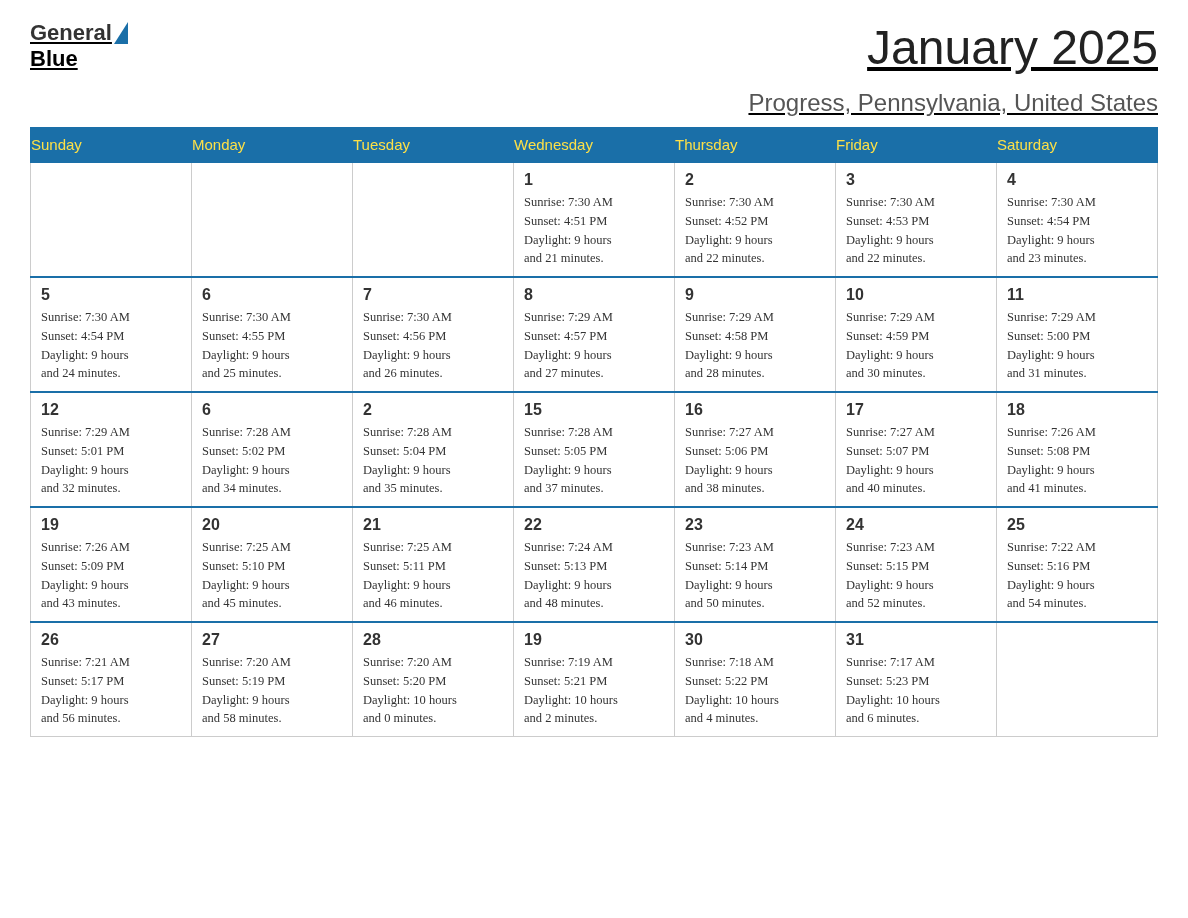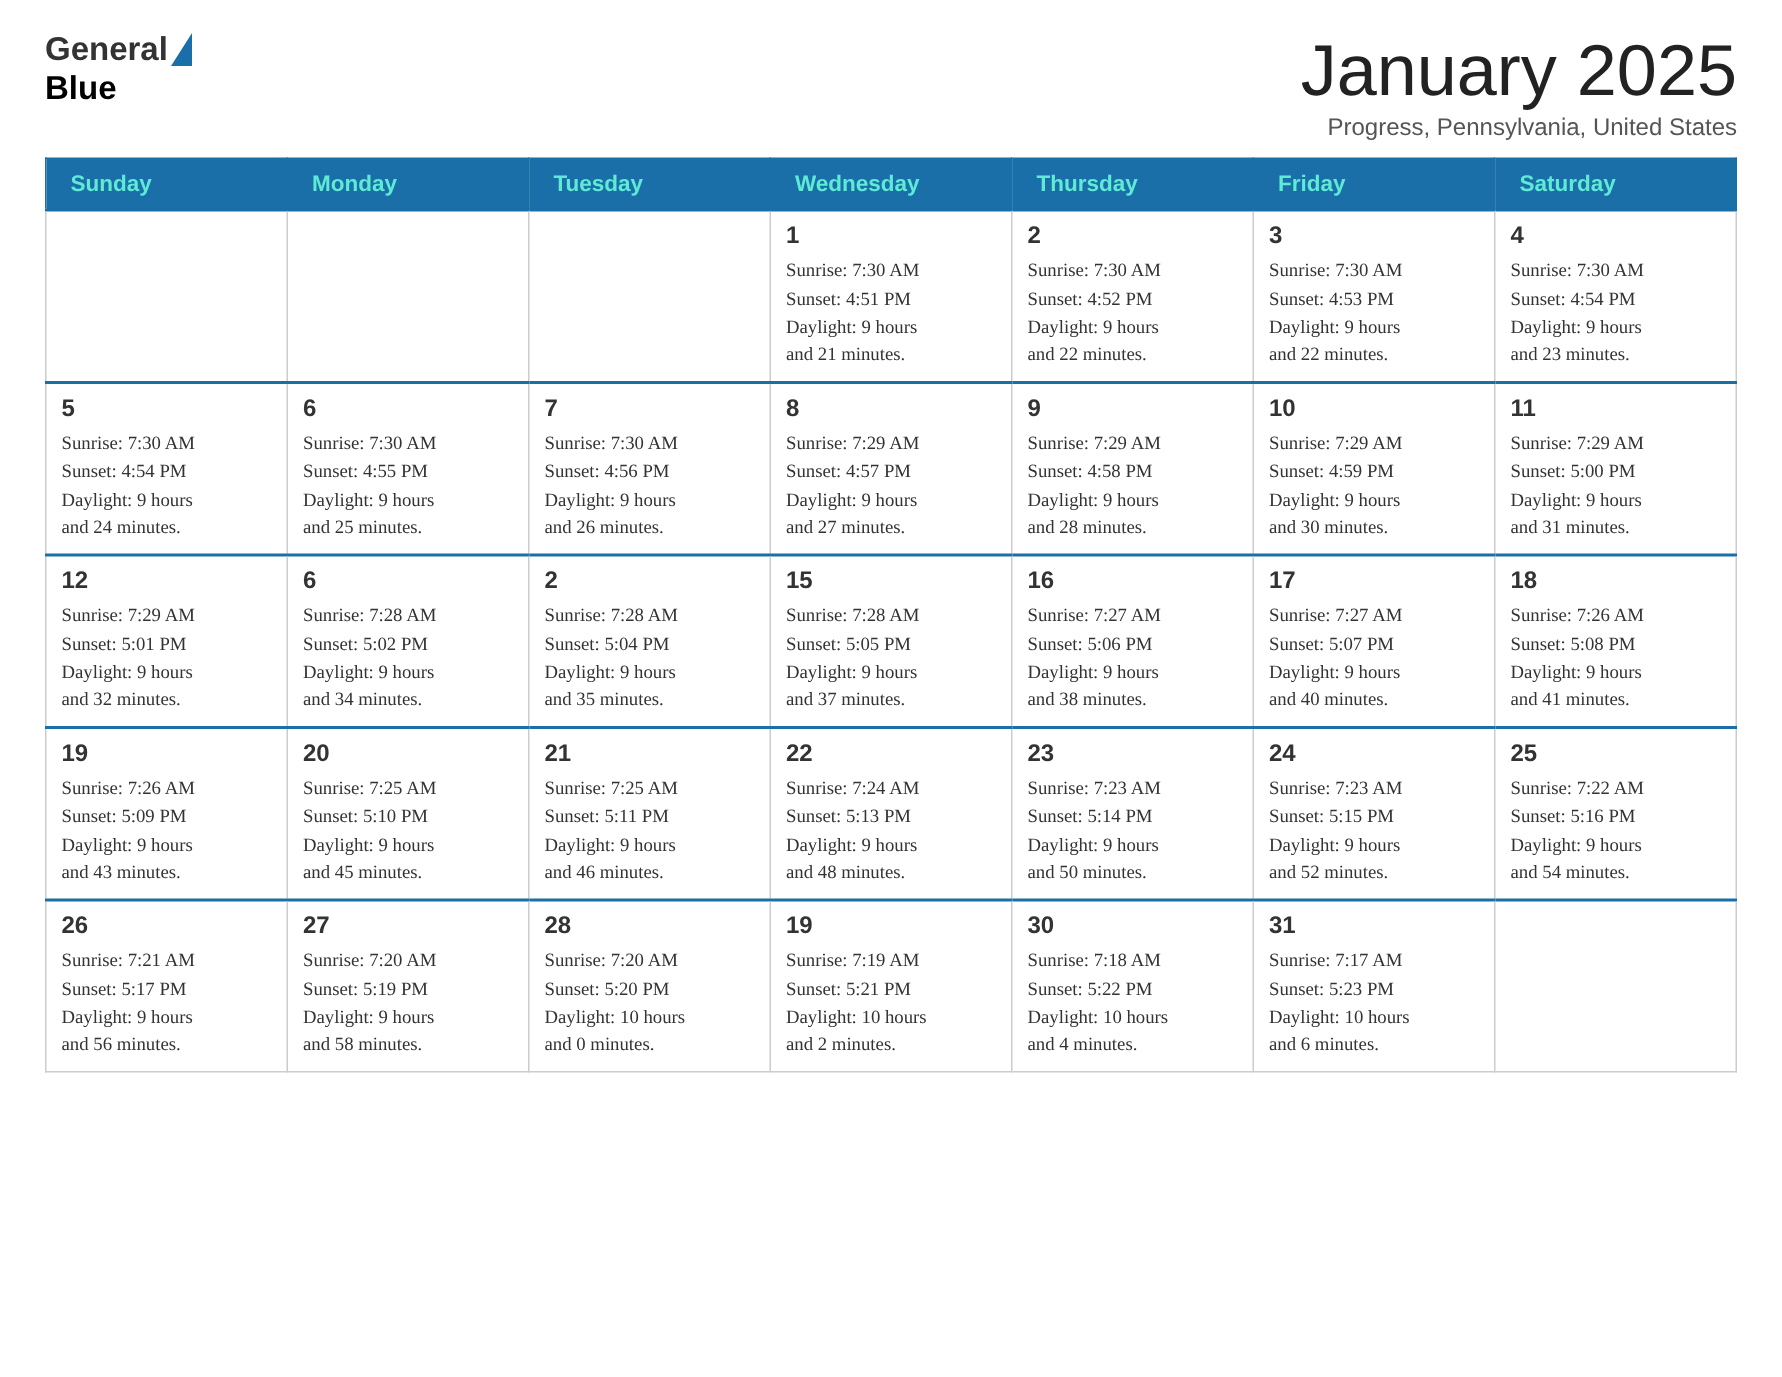--- a/index.html
+++ b/index.html
@@ -8,20 +8,21 @@
       background: #fff;
       width: 1188px;
       min-height: 918px;
       padding: 20px 30px;
     }
     .header-area {
       display: flex;
       justify-content: space-between;
       align-items: flex-start;
       margin-bottom: 10px;
+      text-decoration: underline;
     }
     .logo {
       display: flex;
       align-items: center;
       gap: 4px;
     }
     .logo-text-general {
       font-size: 22px;
       font-weight: bold;
       color: #333;
@@ -33,35 +34,35 @@
     }
     .title-area {
       text-align: right;
     }
     .calendar-title {
       font-size: 48px;
       font-weight: normal;
       color: #222;
     }
     .calendar-subtitle {
-      font-size: 16px;
+      font-size: 24px;
       color: #555;
-      margin-top: 2px;
+      margin-top: 14px;
     }
     .calendar-table {
       width: 100%;
       border-collapse: collapse;
       margin-top: 10px;
     }
     .calendar-table thead tr th {
       background-color: #1a6fa8;
-      color: #5eead4;
+      color: #fde047;
       font-size: 15px;
-      font-weight: bold;
-      padding: 8px 16px;
+      font-weight: normal;
+      padding: 8px 0;
       text-align: left;
       border: 1px solid #1a6fa8;
     }
     .calendar-table tbody tr td {
       vertical-align: top;
       padding: 8px 10px;
       border: 1px solid #ccc;
       border-top: 2px solid #1a6fa8;
       font-size: 13px;
       color: #333;

